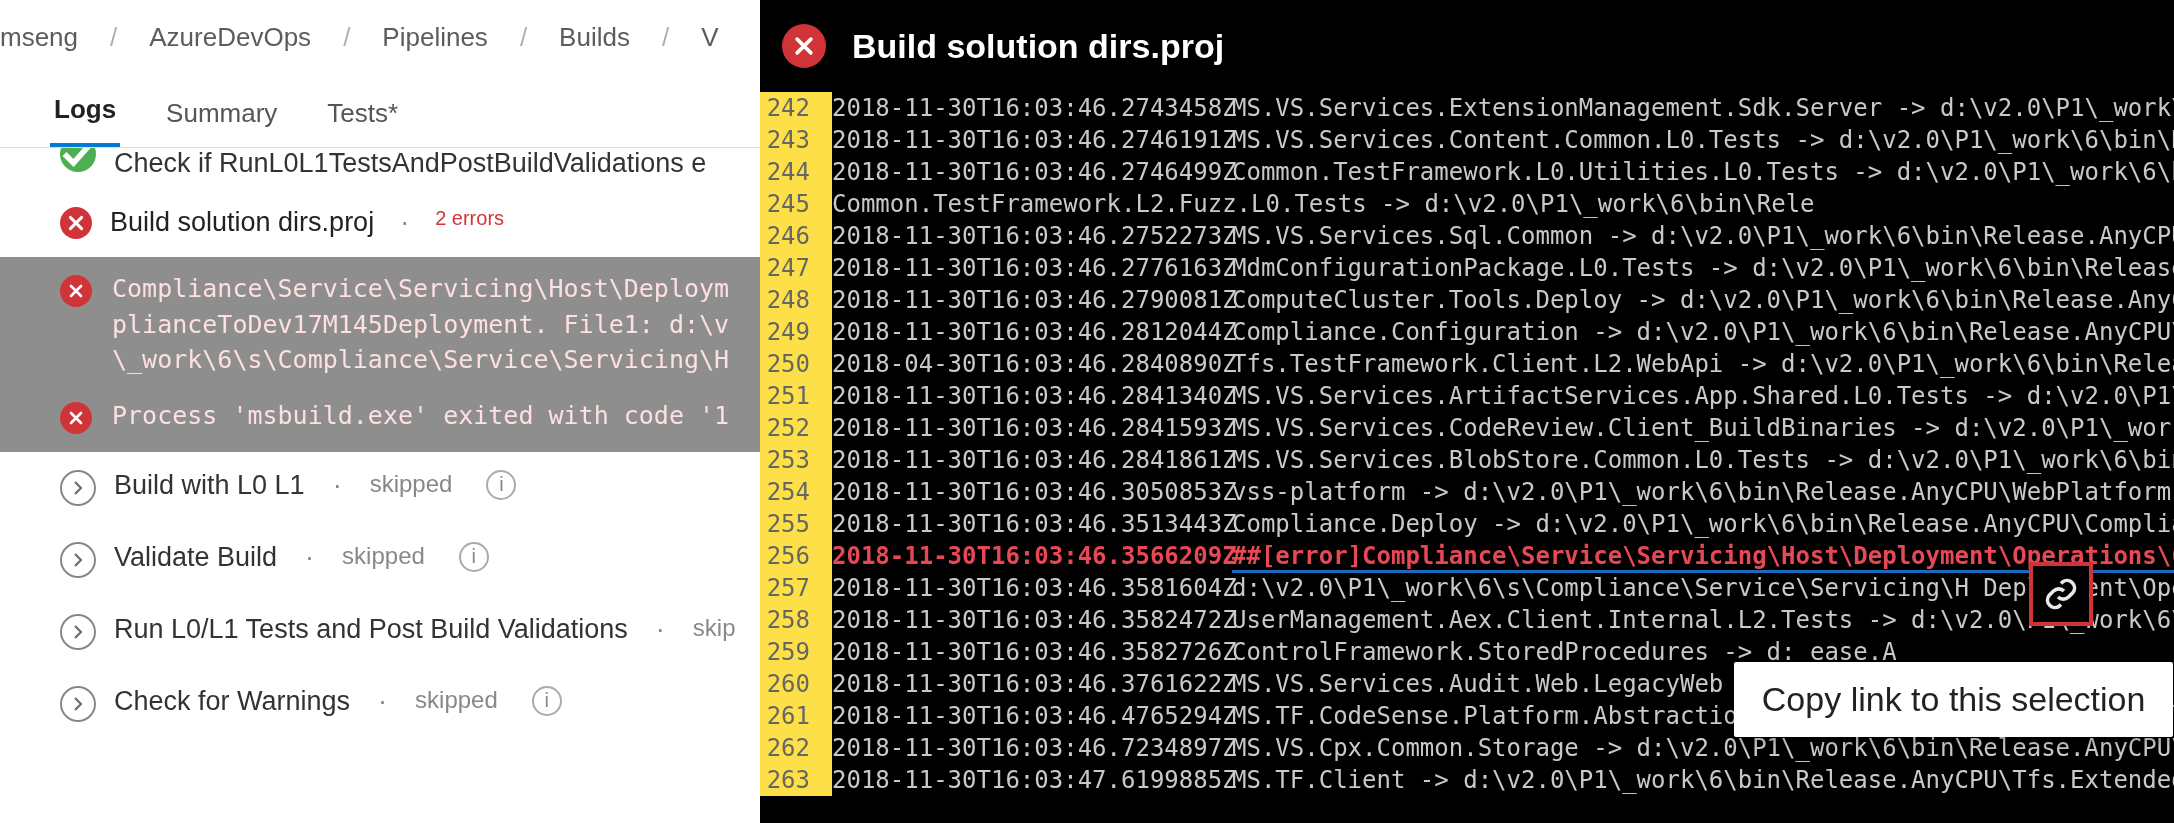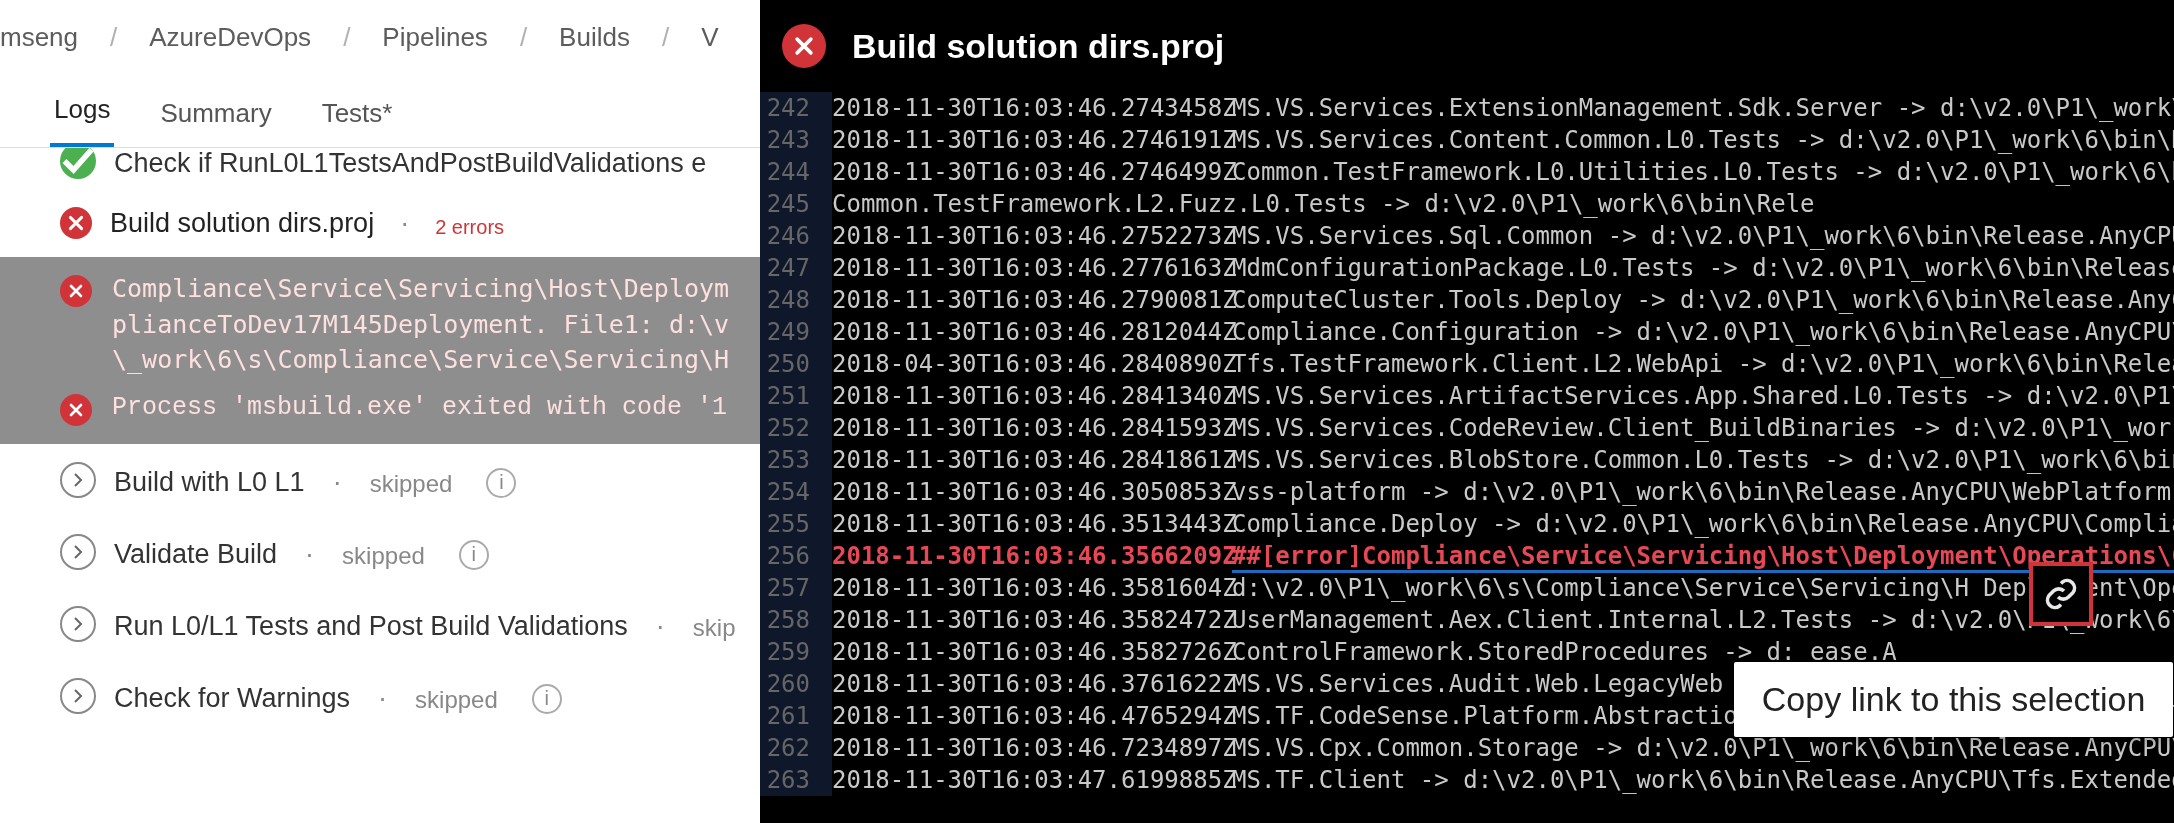--- a/index.html
+++ b/index.html
@@ -7,24 +7,24 @@
   .app { display: flex; width: 100%; height: 100%; }
 
   
   .left-pane { width: 760px; flex: 0 0 760px; background:#fff; display:flex; flex-direction:column; }
   .breadcrumb { display:flex; align-items:center; font-size:26px; color:#5a5a5a; padding: 4px 0 0 0; height:70px; white-space:nowrap; overflow:hidden;gap:10px; }
   .breadcrumb span.sep { color:#b0b0b0; margin:0 22px; font-weight:400; }
   .breadcrumb span.crumb { color:#5c5c5c; }
 
   .tabs { display:flex; align-items:flex-end; font-size:26px; color:#555; padding-left:50px; border-bottom:1px solid #ddd; gap:42px; }
   .tab { padding: 24px 4px 18px 4px; cursor:pointer; }
-  .tab.active { color:#222; font-weight:400; border-bottom:4px solid #0078d4; }
+  .tab.active { color:#222; font-weight:700; border-bottom:4px solid #0078d4; }
 
   .steps { flex:1; overflow:hidden; }
-  .step-row { display:flex; align-items:flex-end; padding: 18px 20px 18px 60px; gap:18px; font-size:27px; color:#333; position:relative; }
+  .step-row { display:flex; align-items:flex-start; padding: 18px 20px 18px 60px; gap:18px; font-size:27px; color:#333; position:relative; }
   .step-row .chev { width:36px; height:36px; border:2px solid #888; border-radius:50%; display:flex; align-items:center; justify-content:center; color:#555; flex:0 0 36px; }
   .step-row .chev svg { width:16px; height:16px; }
   .step-row .badge { margin-left:auto; color:#888; font-size:24px; }
   .step-row .info-ic { width:30px; height:30px; border:2px solid #aaa; border-radius:50%; display:flex; align-items:center; justify-content:center; color:#888; font-size:20px; margin-left:16px; }
   .step-row.cut { padding-top:0; padding-bottom:10px; }
   .step-row.cut .chev-ok { background:#4caf50; color:#fff; border-radius:50%; width:36px; height:36px; display:flex; align-items:center; justify-content:center; flex:0 0 36px; margin-top:-12px; }
 
   .step-row.error .icon-err, .err-line .icon-err { width:32px; height:32px; background:#d13438; border-radius:50%; display:flex; align-items:center; justify-content:center; color:#fff; font-weight:bold; flex:0 0 32px; }
   .step-row.error { color:#222; }
   .step-row.error .step-title { font-size:27px; color:#222; }
@@ -38,21 +38,21 @@
   .err-text { white-space:pre; overflow:hidden; }
 
   
   .right-pane { flex:1; background:#000; color:#ccc; display:flex; flex-direction:column; position:relative; }
   .rp-header { display:flex; align-items:center; height:92px; padding-left:22px; gap:26px; }
   .rp-header .round-err { width:44px; height:44px; background:#d13438; border-radius:50%; display:flex; align-items:center; justify-content:center; color:#fff; }
   .rp-header .title { font-size:34px; font-weight:600; color:#fff; }
 
   .log-area { flex:1; font-family:Consolas,Menlo,monospace; font-size:24px; line-height:32px; overflow:hidden; white-space:nowrap; }
   .log-row { display:flex; }
-  .log-row .ln { width:72px; text-align:right; padding-right:22px; color:#666; flex:0 0 72px; background:#0f172a; }
+  .log-row .ln { width:72px; text-align:right; padding-right:22px; color:#666; flex:0 0 72px; background:#fde047; }
   .log-row .ts { color:#c9c9c9; padding-left:0; width:400px; flex:0 0 400px; }
   .log-row .msg { color:#c9c9c9; }
   .log-row.err .ts, .log-row.err .msg { color:#e74856; font-weight:600; }
   .log-row.err .msg { position:relative; }
   .log-row.err .msg::after { content:""; position:absolute; left:0; right:0; bottom:-1px; height:3px; background:#1a6bbd; }
 
   .link-btn { position:absolute; width:64px; height:64px; border:4px solid #d13438; background:#000; display:flex; align-items:center; justify-content:center; top:562px; right:150px; }
   .link-btn svg { width:36px; height:36px; stroke:#e8e8e8; }
   .tooltip { position:absolute; background:#fff; color:#222; font-size:34px; padding:18px 28px; border-radius:2px; top:662px; right:70px; box-shadow:0 4px 12px rgba(0,0,0,.25); }
 </style>
@@ -108,21 +108,21 @@
             <svg viewBox="0 0 16 16" width="16" height="16">
                 <path d="M3 3 L13 13 M13 3 L3 13" stroke="#fff" stroke-width="2.6" stroke-linecap="round"></path>
               </svg>
           </span>
           <div>
             <div class="err-text">Compliance\Service\Servicing\Host\Deploym</div>
             <div class="err-text">plianceToDev17M145Deployment. File1: d:\v</div>
             <div class="err-text">\_work\6\s\Compliance\Service\Servicing\H</div>
           </div>
         </div>
-        <div class="err-line" style="margin-top:12px;font-family:Liberation Mono, monospace;">
+        <div class="err-line" style="margin-top:20px;">
           <span class="icon-err">
             <svg viewBox="0 0 16 16" width="16" height="16">
                 <path d="M3 3 L13 13 M13 3 L3 13" stroke="#fff" stroke-width="2.6" stroke-linecap="round"></path>
               </svg>
           </span>
           <div class="err-text">Process 'msbuild.exe' exited with code '1</div>
         </div>
       </div>
 
       <div class="step-row">

